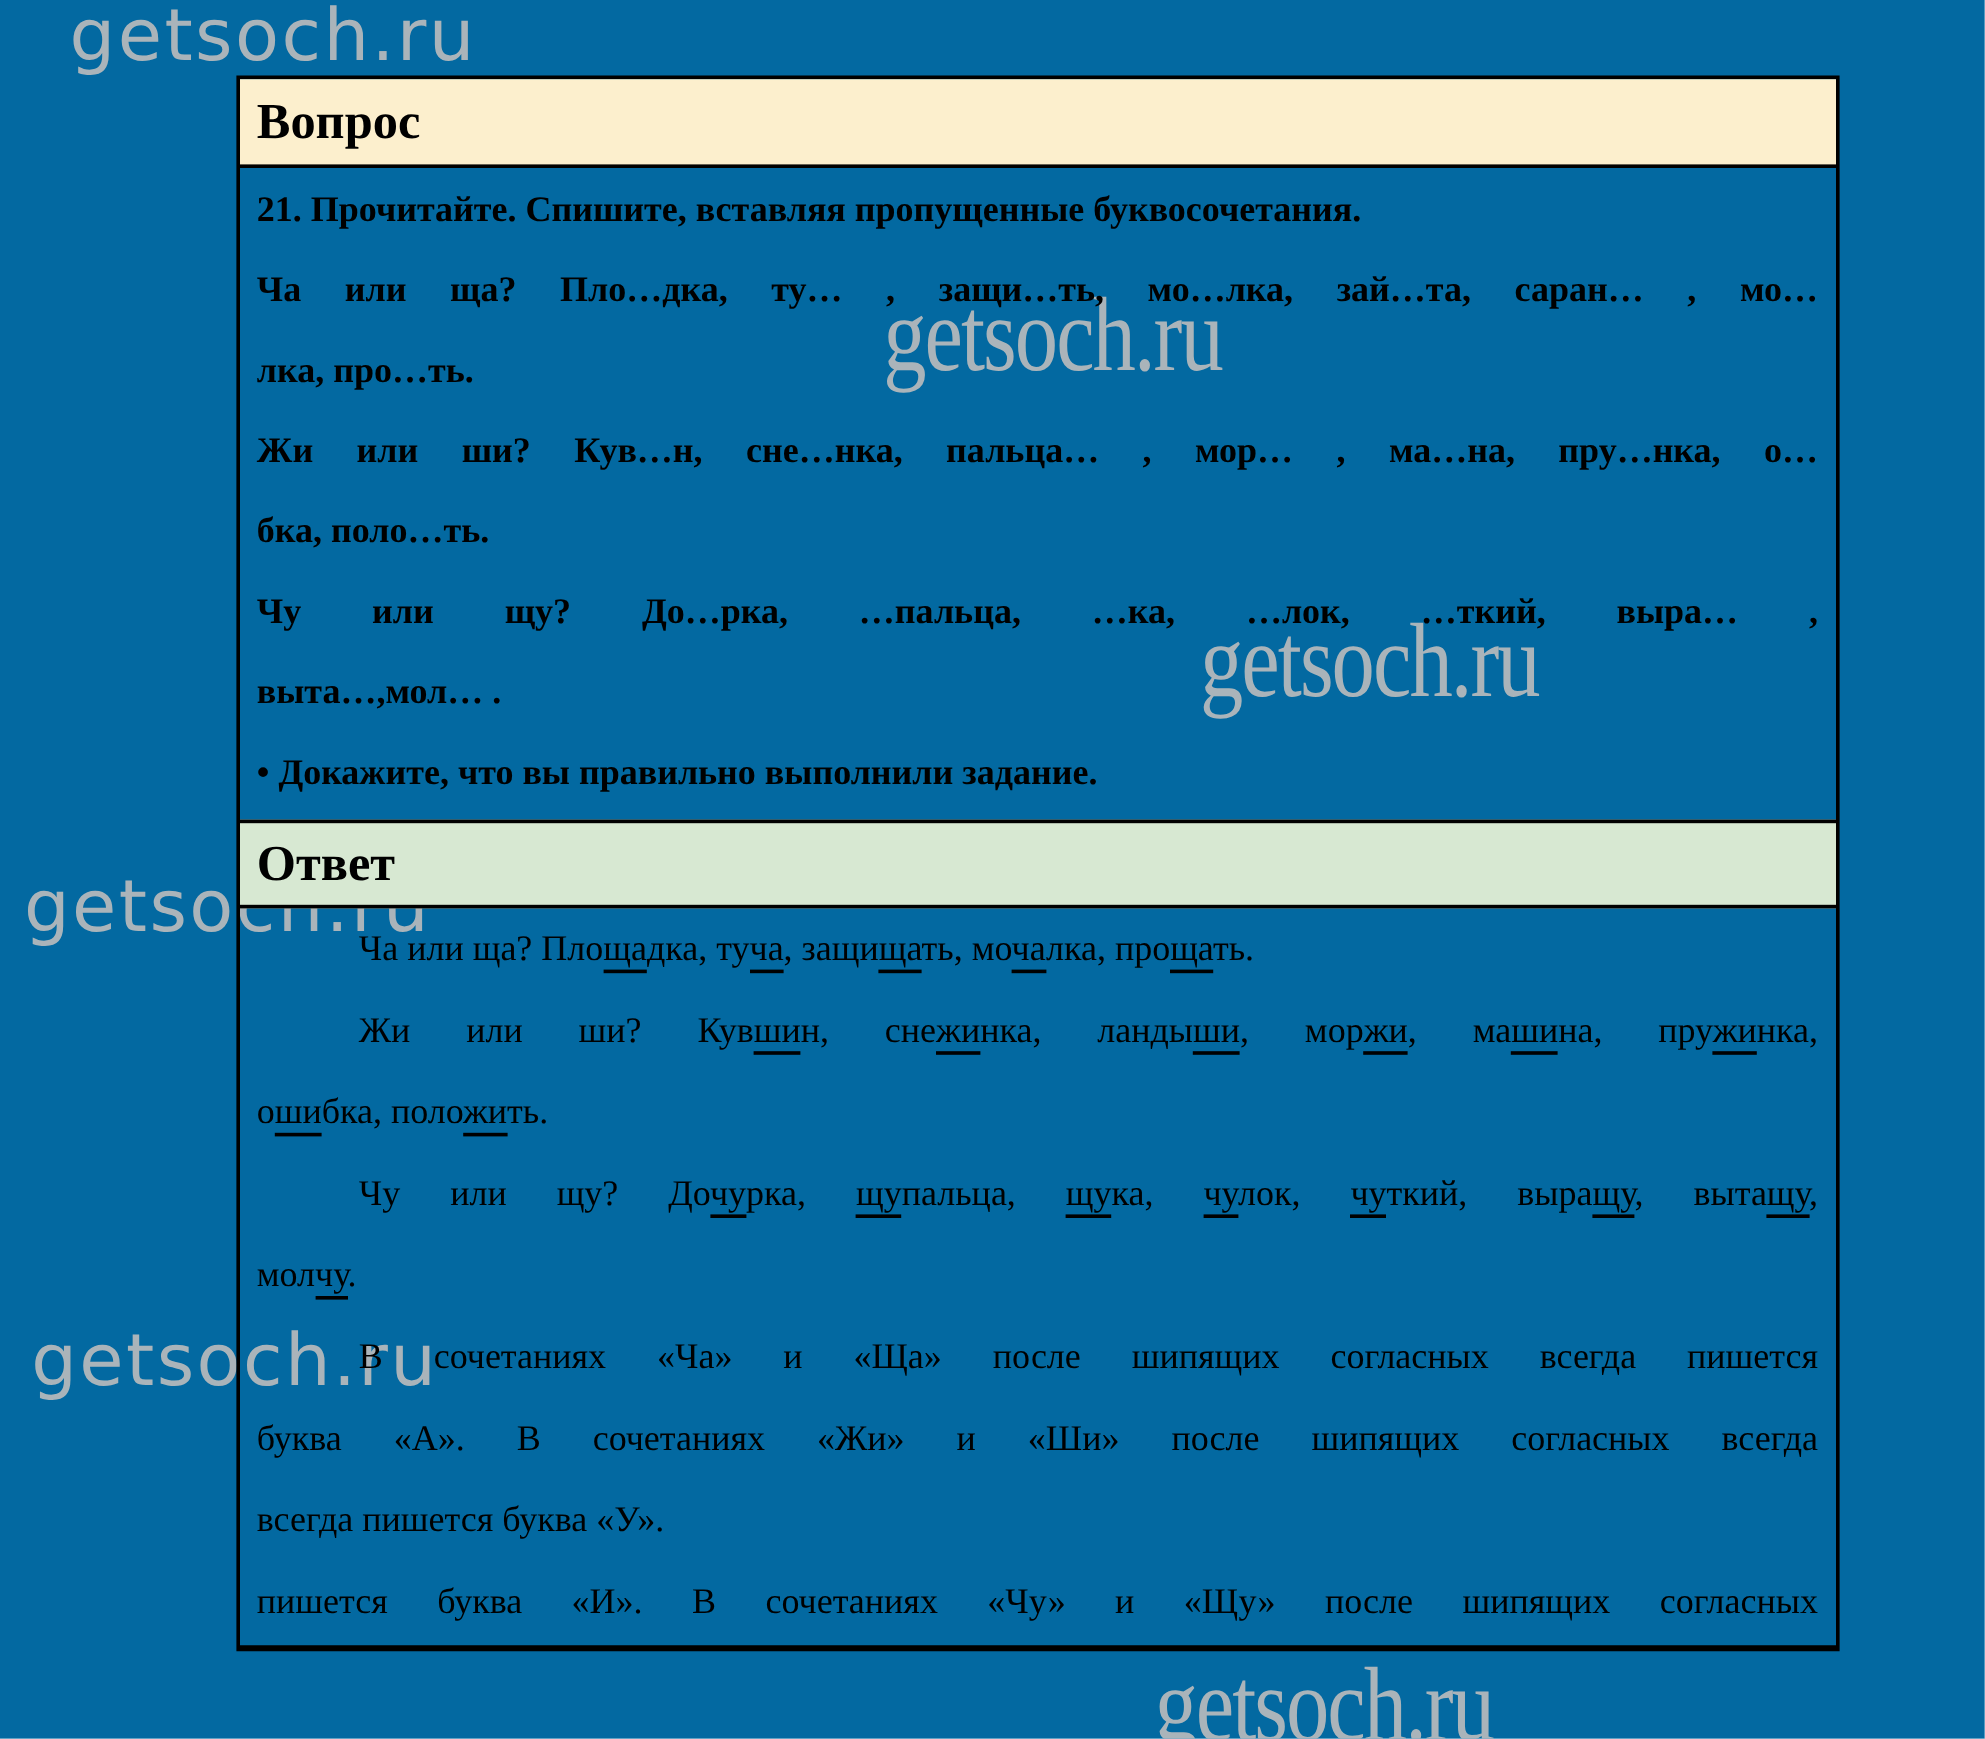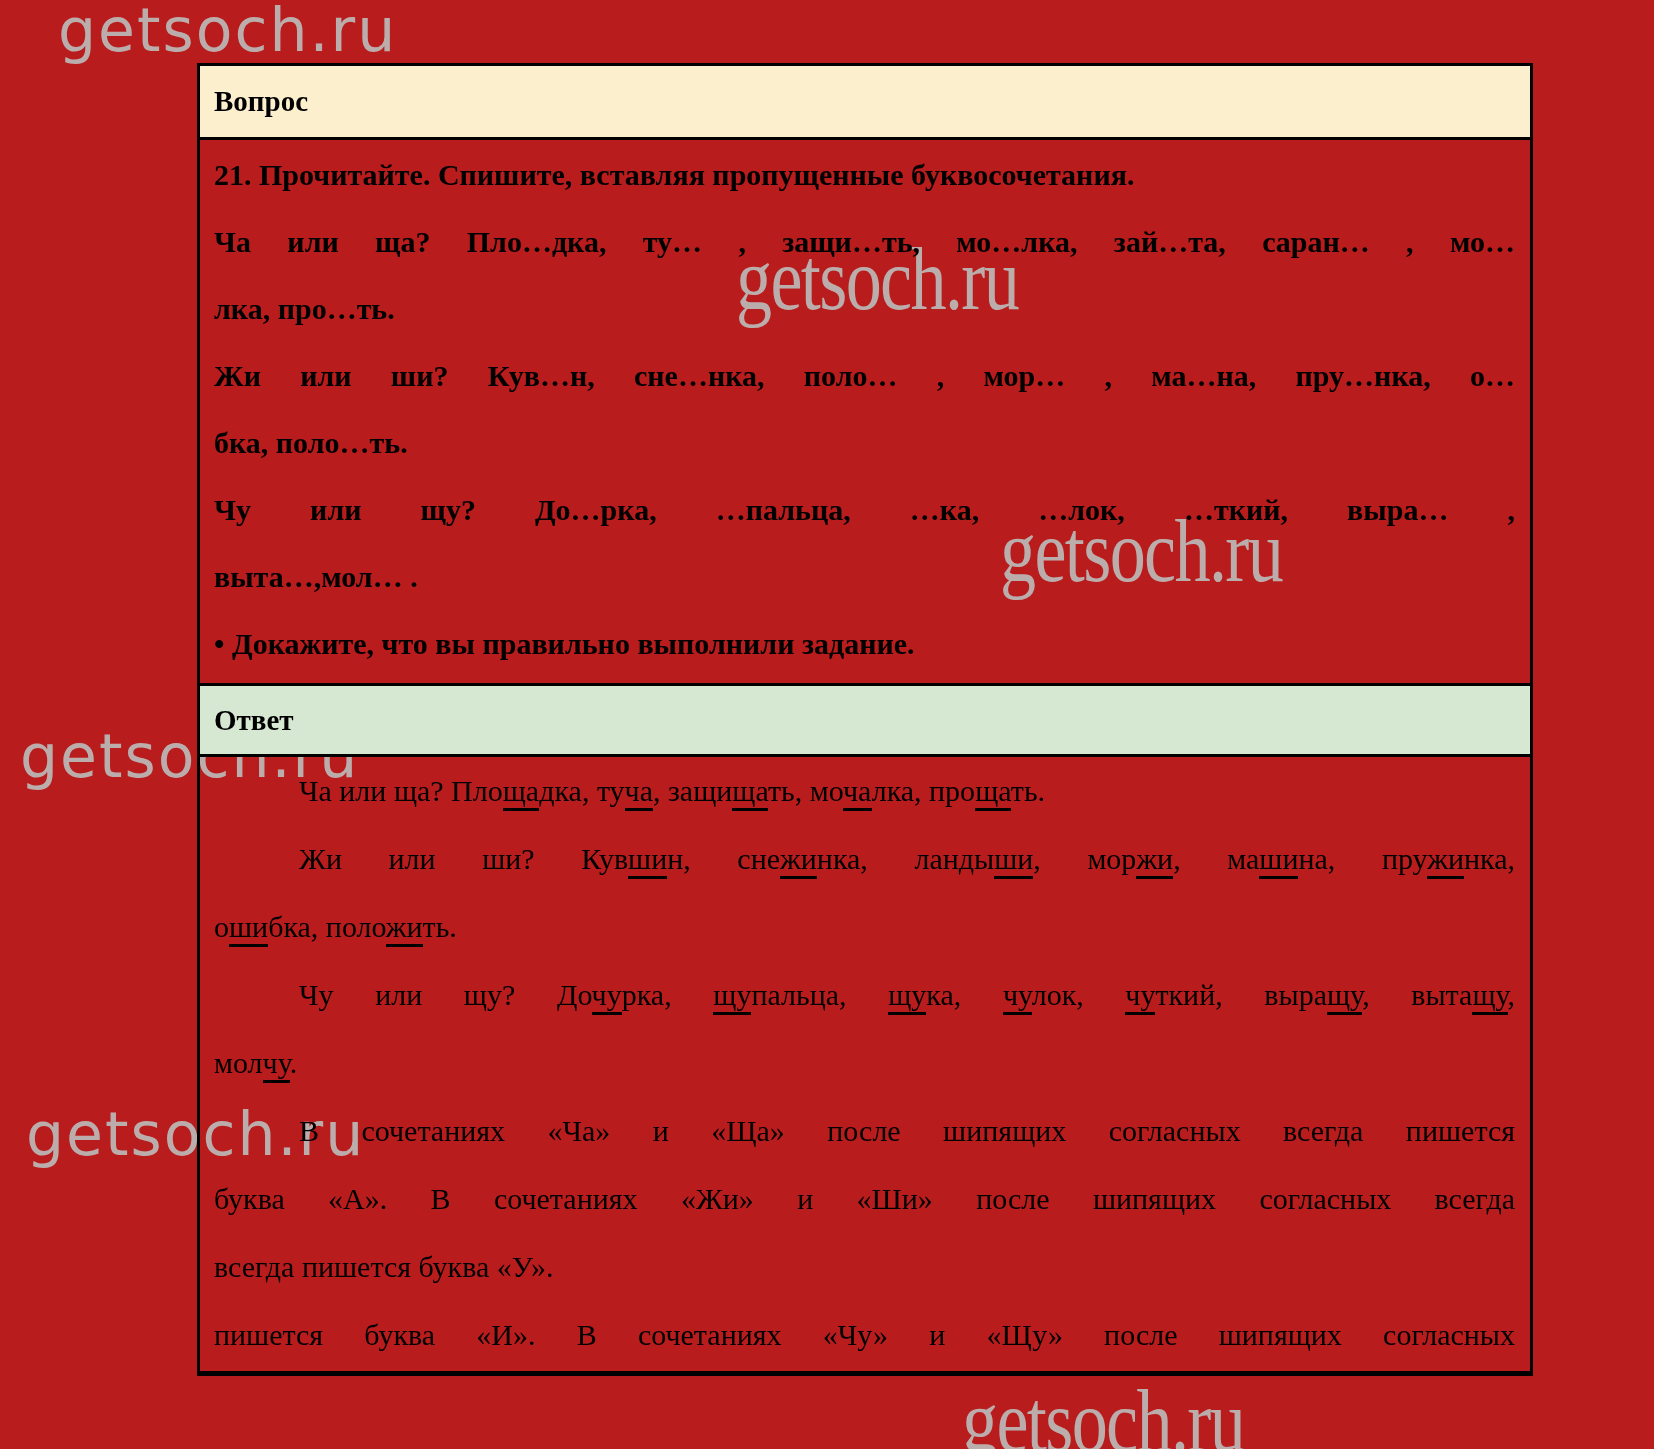--- a/index.html
+++ b/index.html
@@ -1,37 +1,37 @@
 <!DOCTYPE html>
 <html><head>
 <meta charset="utf-8">
 <style>
   html,body { margin:0; padding:0; background:#ffffff; }
   .page {
     position:relative; width:1654px; height:1449px;
-    background:#b91c1c; overflow:hidden;
+    background:#0369a1; overflow:hidden;
     font-family:"Liberation Serif", serif; color:#000;
   }
   
   .wm {
     position:absolute; z-index:0; color:#bdbdbd; opacity:.9;
     white-space:nowrap; line-height:1; user-select:none;
   }
   .wm-wide  { font-family:"DejaVu Sans", sans-serif; font-size:60px; letter-spacing:2px; }
   .wm-narrow{ font-family:"Liberation Serif", serif; font-size:88px; letter-spacing:-2px;
               transform:scaleX(.82); transform-origin:left top; }
   
   .qa-table {
     position:absolute; left:197px; top:63px; width:1336px; z-index:1;
     border:3px solid #000; border-bottom-width:5px;
     background:transparent; box-sizing:border-box;
   }
   .hdr-row {
     height:74px; display:flex; align-items:center;
-    padding-left:14px; font-weight:bold; font-size:29px;
+    padding-left:14px; font-weight:bold; font-size:42px;
     border-bottom:3px solid #000; box-sizing:border-box;
   }
   .answer-hdr { border-top:3px solid #000; }
   .body-block { padding:1px 15px 6px 14px; background:transparent; }
   .qline {
     font-weight:bold; font-size:30px; line-height:67px;
     text-align:justify; white-space:normal;
   }
   .aline {
     font-weight:normal; font-size:30px; line-height:68px;
@@ -55,21 +55,21 @@
   <div class="wm wm-narrow" style="left:962px; top:1378px;">getsoch.ru</div>
 
   <div class="qa-table">
 
     <div class="hdr-row question-hdr" style="background-color: rgb(252, 239, 205);">Вопрос</div>
 
     <div class="body-block question-body">
       <div class="qline">21. Прочитайте. Спишите, вставляя пропущенные буквосочетания.</div>
       <div class="qline stretch">Ча или ща? Пло…дка, ту… , защи…ть, мо…лка, зай…та, саран… , мо…</div>
       <div class="qline">лка, про…ть.</div>
-      <div class="qline stretch">Жи или ши? Кув…н, сне…нка, поло… , мор… , ма…на, пру…нка, о…</div>
+      <div class="qline stretch">Жи или ши? Кув…н, сне…нка, пальца… , мор… , ма…на, пру…нка, о…</div>
       <div class="qline">бка, поло…ть.</div>
       <div class="qline stretch">Чу или щу? До…рка, …пальца, …ка, …лок, …ткий, выра… ,</div>
       <div class="qline">выта…,мол… .</div>
       <div class="qline">• Докажите, что вы правильно выполнили задание.</div>
     </div>
 
     <div class="hdr-row answer-hdr" style="background-color: rgb(215, 232, 210); text-align: right;">Ответ</div>
 
     <div class="body-block answer-body">
       <div class="aline indent"><span>Ча или ща? Пло</span><span class="u">ща</span><span>дка, ту</span><span class="u">ча</span><span>, защи</span><span class="u">ща</span><span>ть, мо</span><span class="u">ча</span><span>лка, про</span><span class="u">ща</span><span>ть.</span></div>

